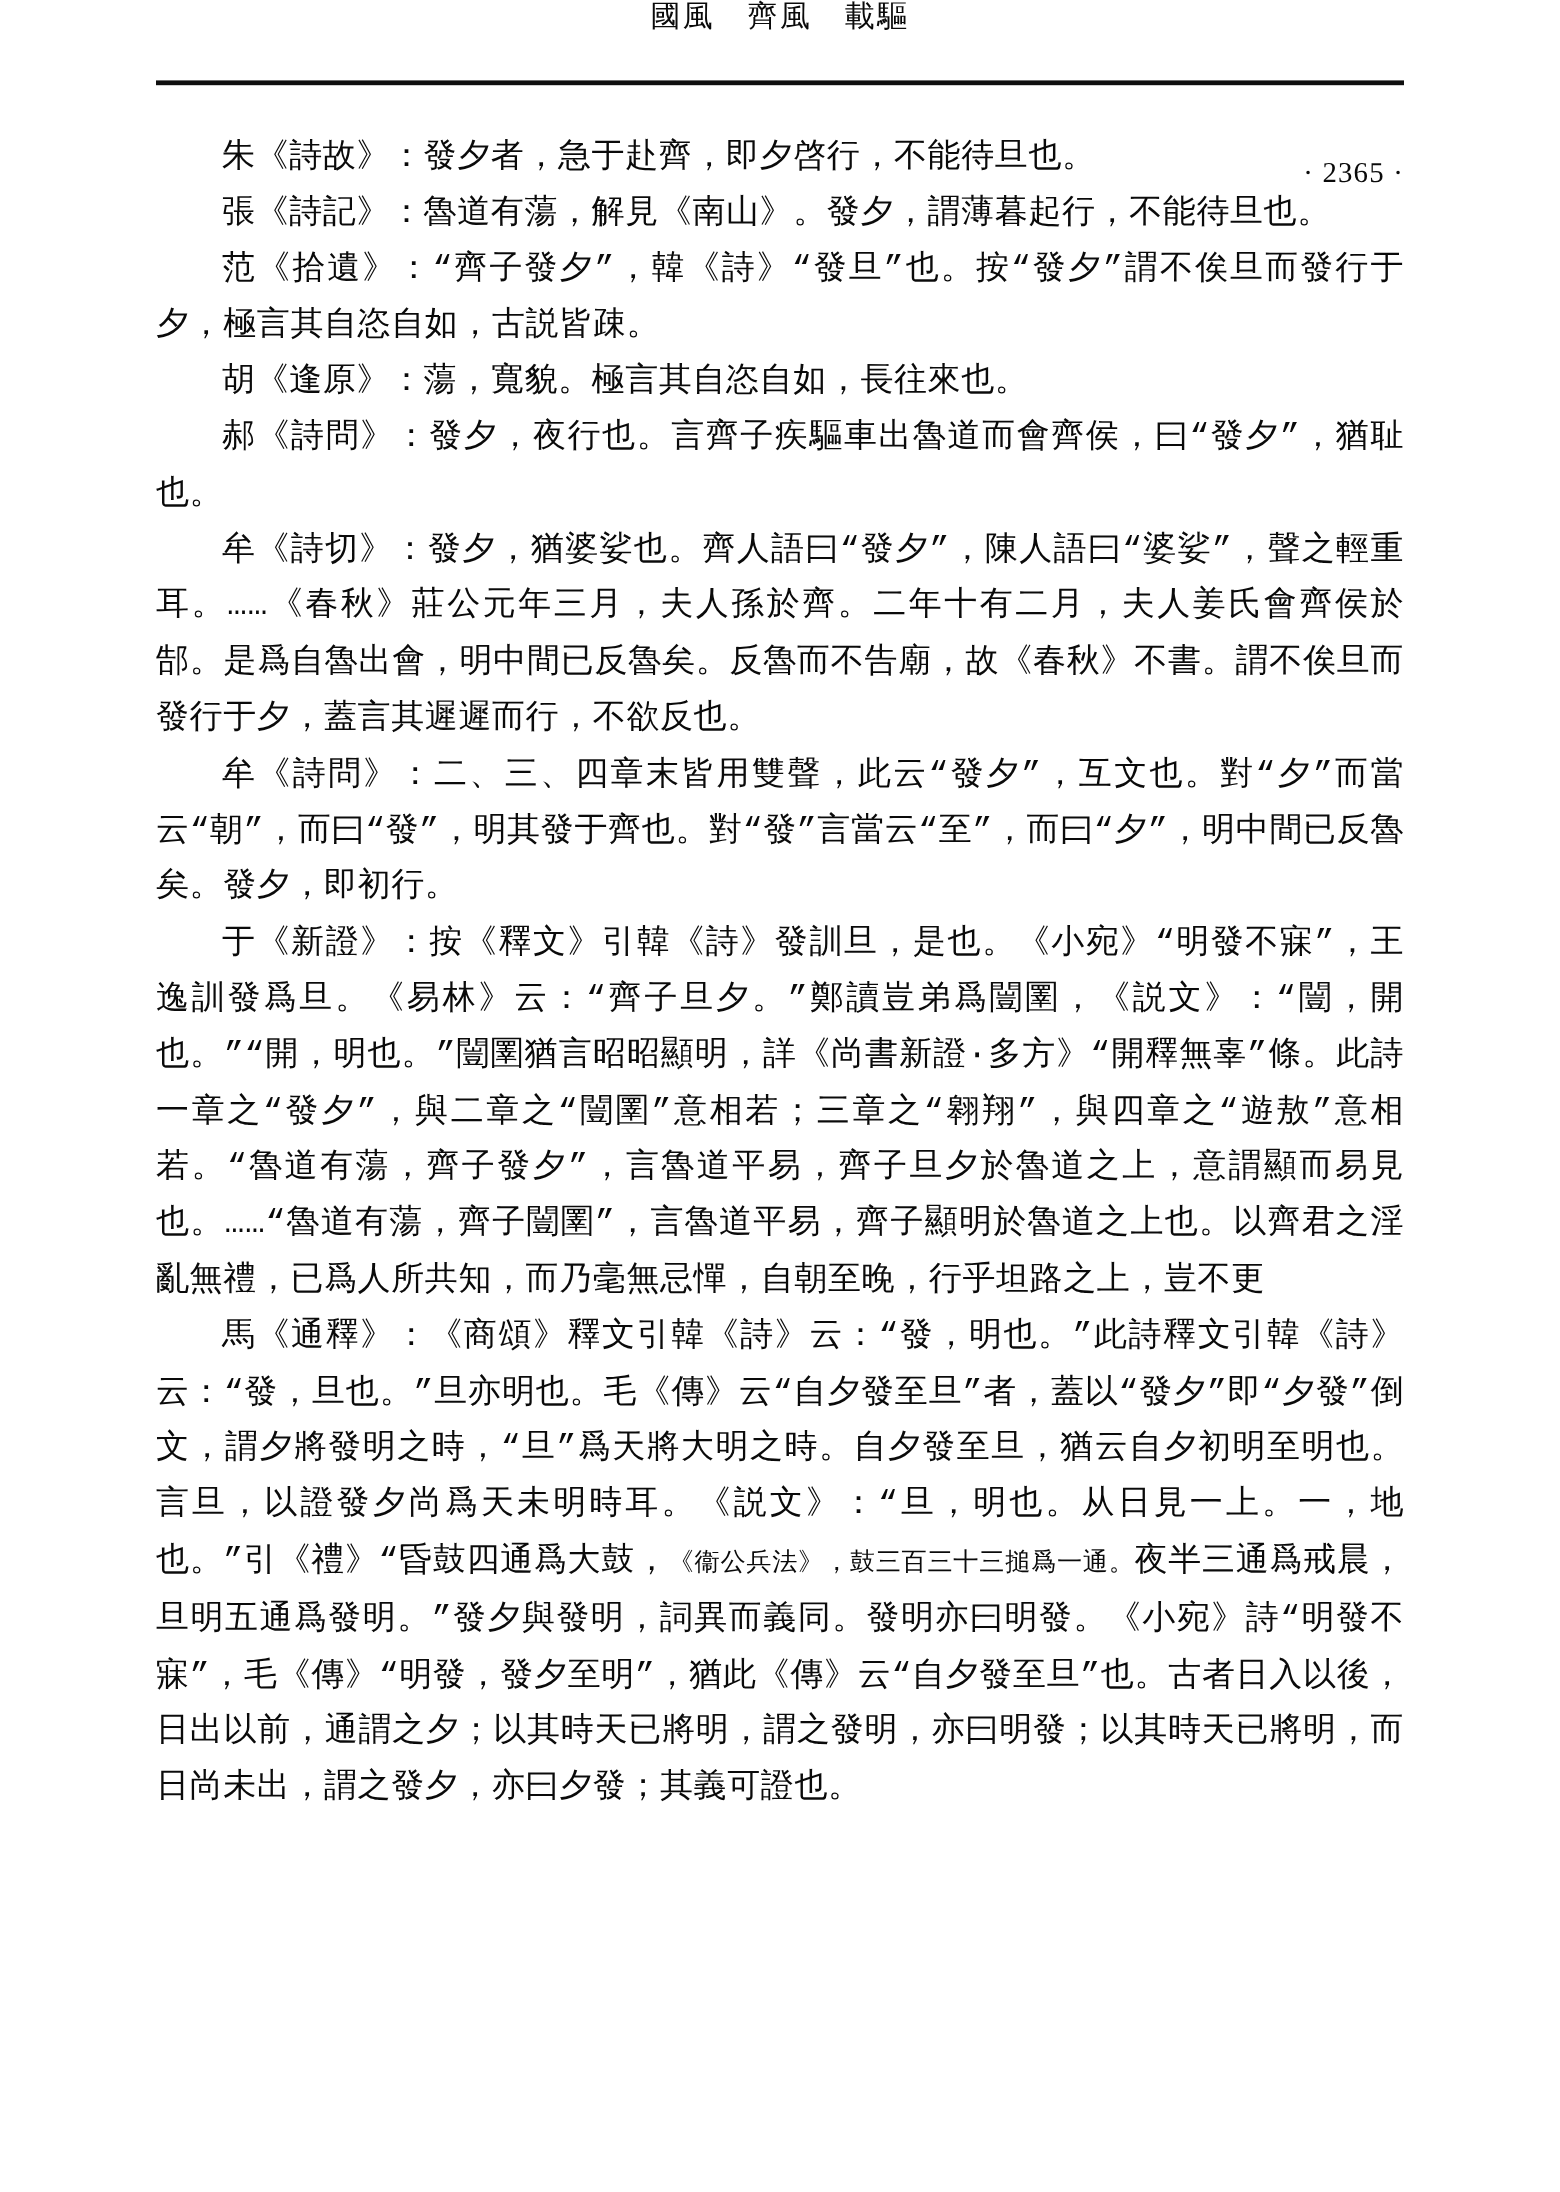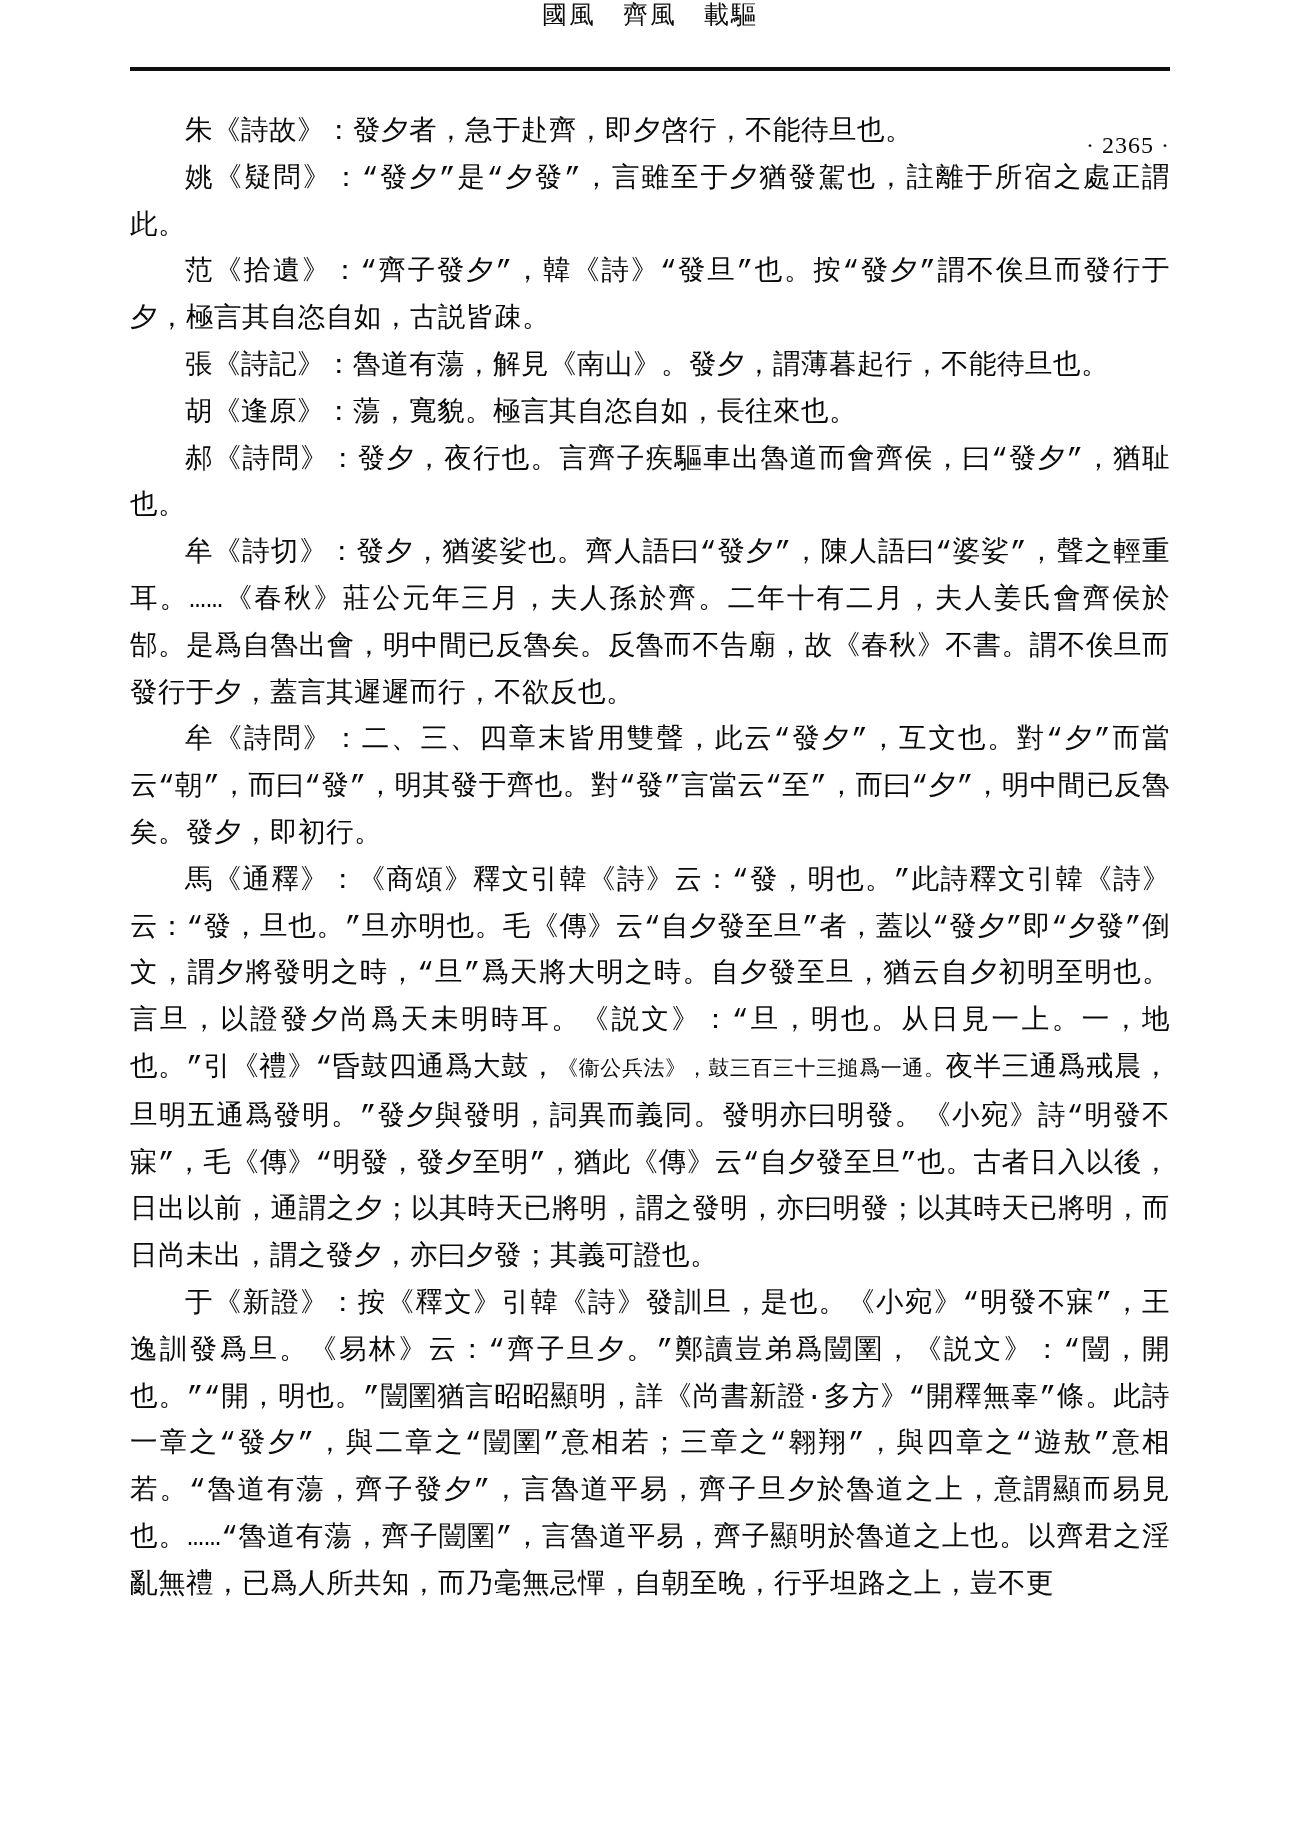--- a/index.html
+++ b/index.html
@@ -63,26 +63,25 @@
 
   <div class="running-header">
     <div class="section-title">國風　齊風　載驅</div>
     <div class="page-number">· 2365 ·</div>
   </div>
 
   <div class="header-rule"></div>
 
   <div class="body-text">
     <p>朱《詩故》：發夕者，急于赴齊，即夕啓行，不能待旦也。</p>
-    <p>姚《疑問》：“發夕”是“夕發”，言雖至于夕猶發駕也，註離于所宿之處正謂此。</p>
+    <p>張《詩記》：魯道有蕩，解見《南山》。發夕，謂薄暮起行，不能待旦也。</p>
     <p>范《拾遺》：“齊子發夕”，韓《詩》“發旦”也。按“發夕”謂不俟旦而發行于夕，極言其自恣自如，古説皆疎。</p>
-    <p>張《詩記》：魯道有蕩，解見《南山》。發夕，謂薄暮起行，不能待旦也。</p>
     <p>胡《逢原》：蕩，寬貌。極言其自恣自如，長往來也。</p>
     <p>郝《詩問》：發夕，夜行也。言齊子疾驅車出魯道而會齊侯，曰“發夕”，猶耻也。</p>
     <p>牟《詩切》：發夕，猶婆娑也。齊人語曰“發夕”，陳人語曰“婆娑”，聲之輕重耳。……《春秋》莊公元年三月，夫人孫於齊。二年十有二月，夫人姜氏會齊侯於郜。是爲自魯出會，明中間已反魯矣。反魯而不告廟，故《春秋》不書。謂不俟旦而發行于夕，蓋言其遲遲而行，不欲反也。</p>
     <p>牟《詩問》：二、三、四章末皆用雙聲，此云“發夕”，互文也。對“夕”而當云“朝”，而曰“發”，明其發于齊也。對“發”言當云“至”，而曰“夕”，明中間已反魯矣。發夕，即初行。</p>
+    <p>于《新證》：按《釋文》引韓《詩》發訓旦，是也。《小宛》“明發不寐”，王逸訓發爲旦。《易林》云：“齊子旦夕。”鄭讀豈弟爲闓圛，《説文》：“闓，開也。”“開，明也。”闓圛猶言昭昭顯明，詳《尚書新證·多方》“開釋無辜”條。此詩一章之“發夕”，與二章之“闓圛”意相若；三章之“翱翔”，與四章之“遊敖”意相若。“魯道有蕩，齊子發夕”，言魯道平易，齊子旦夕於魯道之上，意謂顯而易見也。……“魯道有蕩，齊子闓圛”，言魯道平易，齊子顯明於魯道之上也。以齊君之淫亂無禮，已爲人所共知，而乃毫無忌憚，自朝至晚，行乎坦路之上，豈不更</p>
     <p>
       <span>馬《通釋》：《商頌》釋文引韓《詩》云：“發，明也。”此詩釋文引韓《詩》云：“發，旦也。”旦亦明也。毛《傳》云“自夕發至旦”者，蓋以“發夕”即“夕發”倒文，謂夕將發明之時，“旦”爲天將大明之時。自夕發至旦，猶云自夕初明至明也。言旦，以證發夕尚爲天未明時耳。《説文》：“旦，明也。从日見一上。一，地也。”引《禮》“昏鼓四通爲大鼓，</span><span class="inline-small">《衞公兵法》，鼓三百三十三搥爲一通。</span><span>夜半三通爲戒晨，旦明五通爲發明。”發夕與發明，詞異而義同。發明亦曰明發。《小宛》詩“明發不寐”，毛《傳》“明發，發夕至明”，猶此《傳》云“自夕發至旦”也。古者日入以後，日出以前，通謂之夕；以其時天已將明，謂之發明，亦曰明發；以其時天已將明，而日尚未出，謂之發夕，亦曰夕發；其義可證也。</span>
     </p>
-    <p>于《新證》：按《釋文》引韓《詩》發訓旦，是也。《小宛》“明發不寐”，王逸訓發爲旦。《易林》云：“齊子旦夕。”鄭讀豈弟爲闓圛，《説文》：“闓，開也。”“開，明也。”闓圛猶言昭昭顯明，詳《尚書新證·多方》“開釋無辜”條。此詩一章之“發夕”，與二章之“闓圛”意相若；三章之“翱翔”，與四章之“遊敖”意相若。“魯道有蕩，齊子發夕”，言魯道平易，齊子旦夕於魯道之上，意謂顯而易見也。……“魯道有蕩，齊子闓圛”，言魯道平易，齊子顯明於魯道之上也。以齊君之淫亂無禮，已爲人所共知，而乃毫無忌憚，自朝至晚，行乎坦路之上，豈不更</p>
   </div>
 
 </div>
 
 </body></html>

